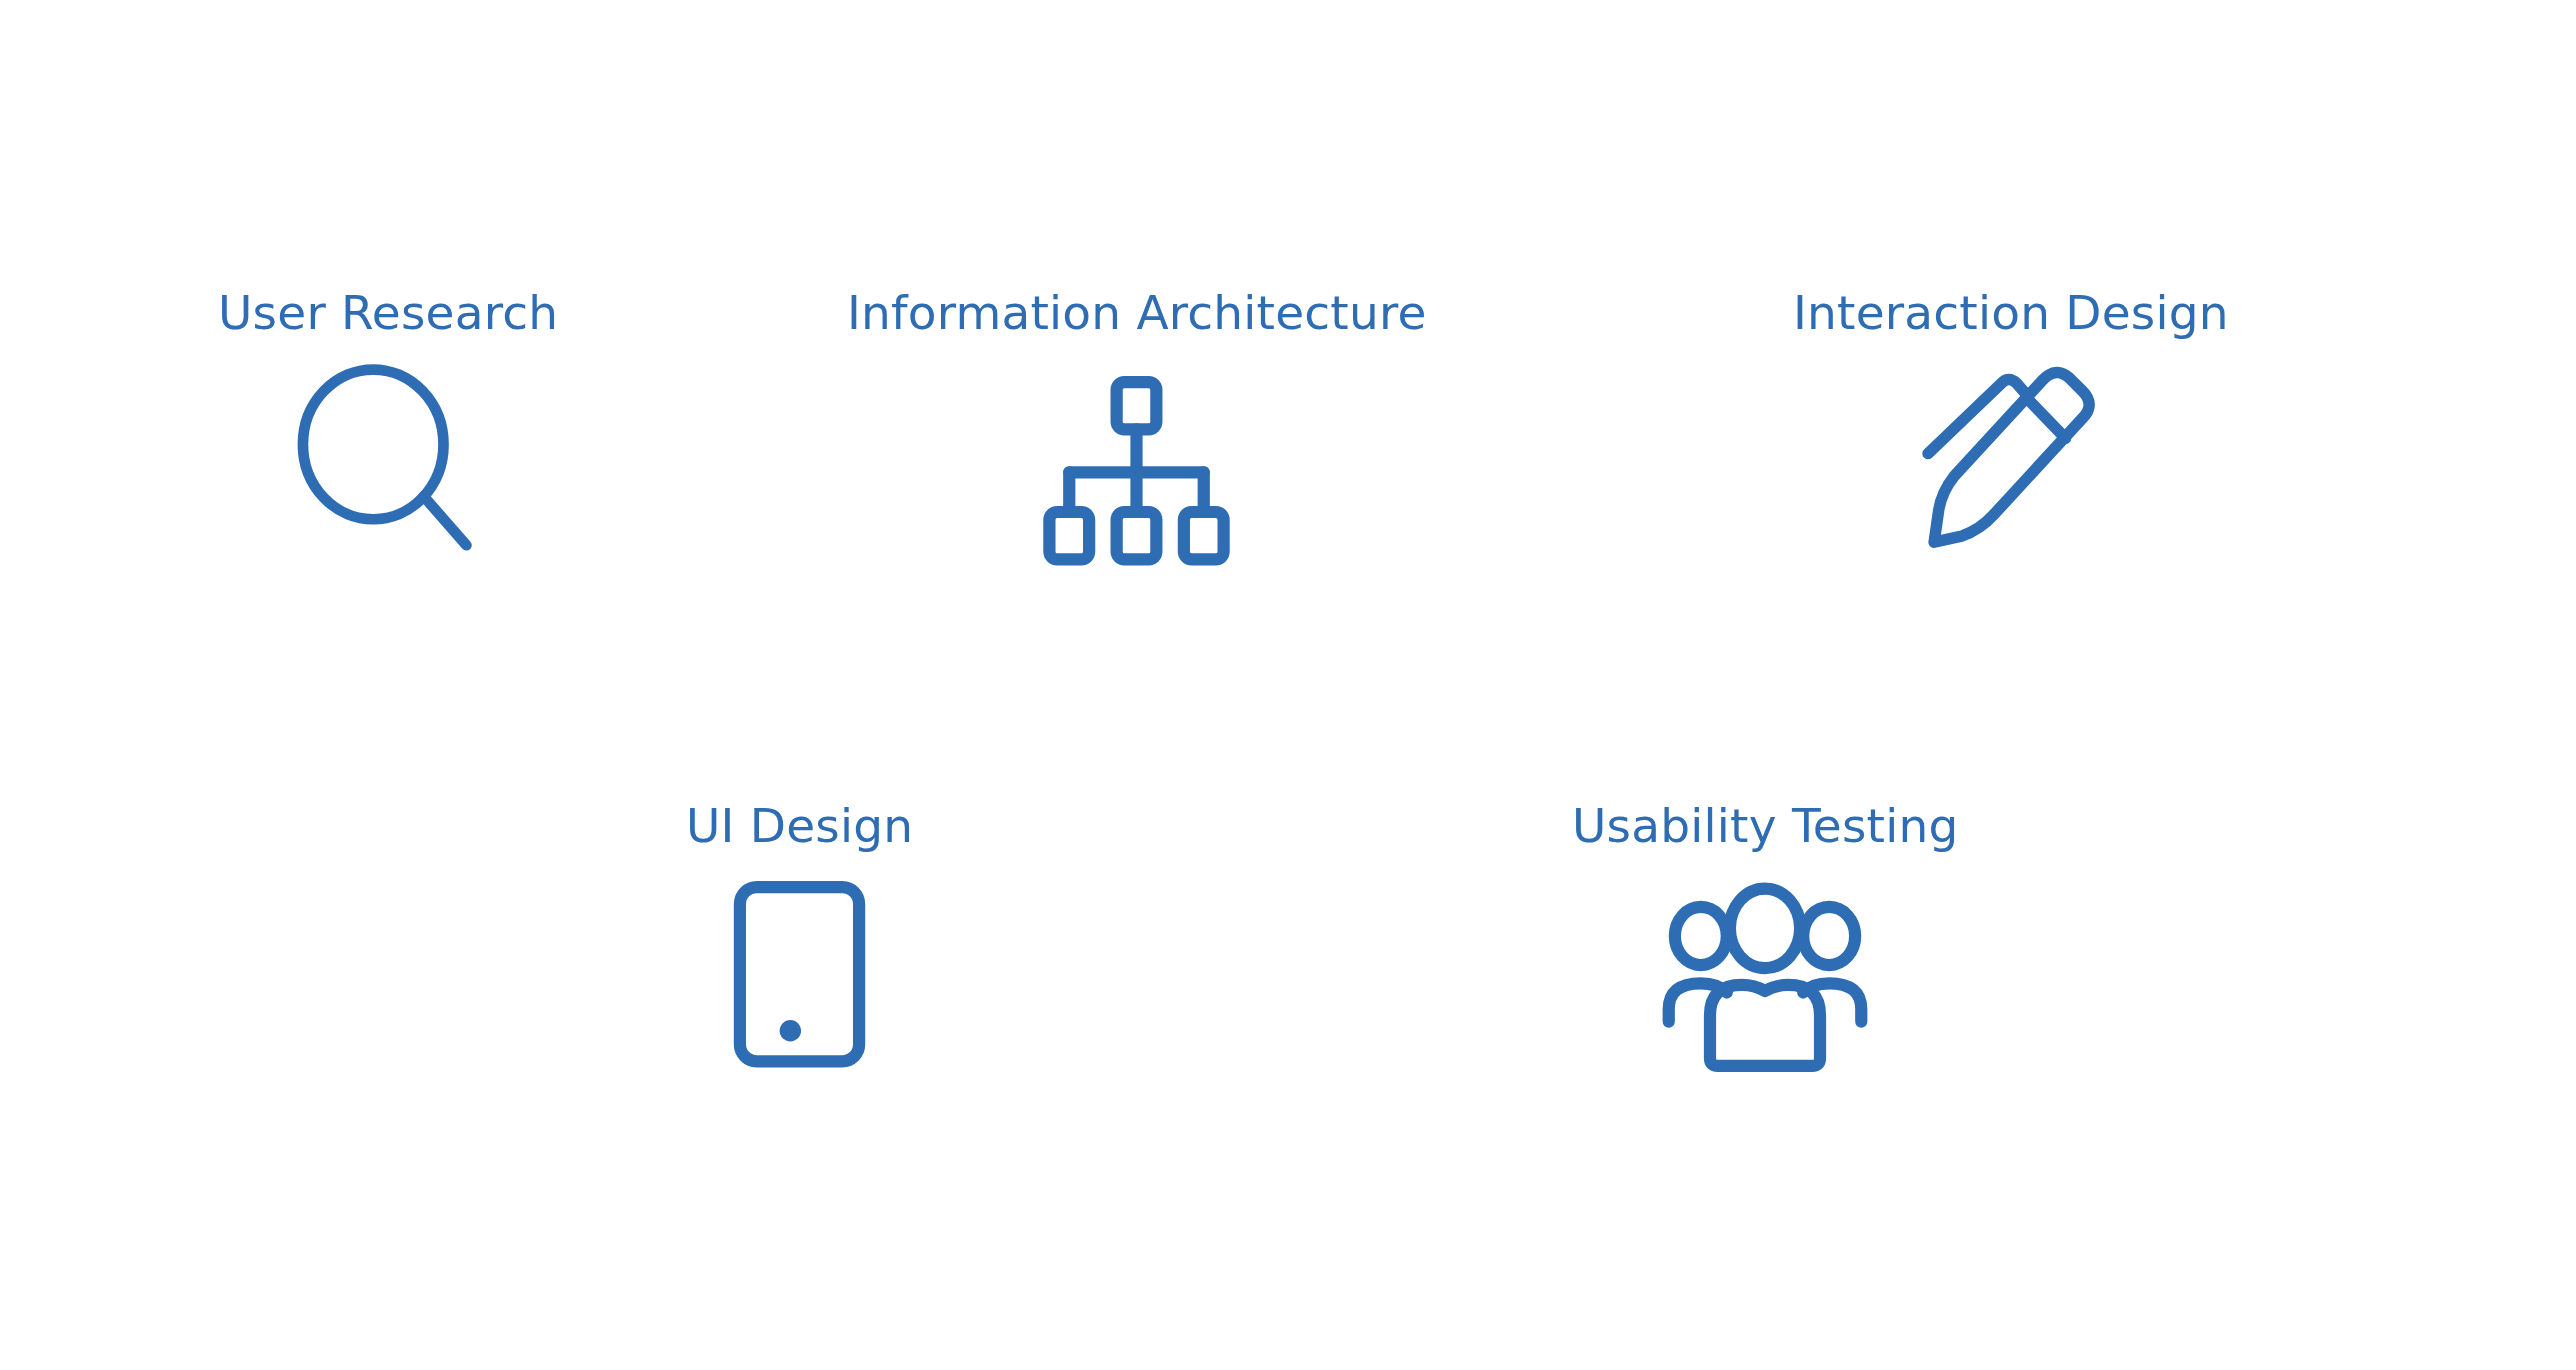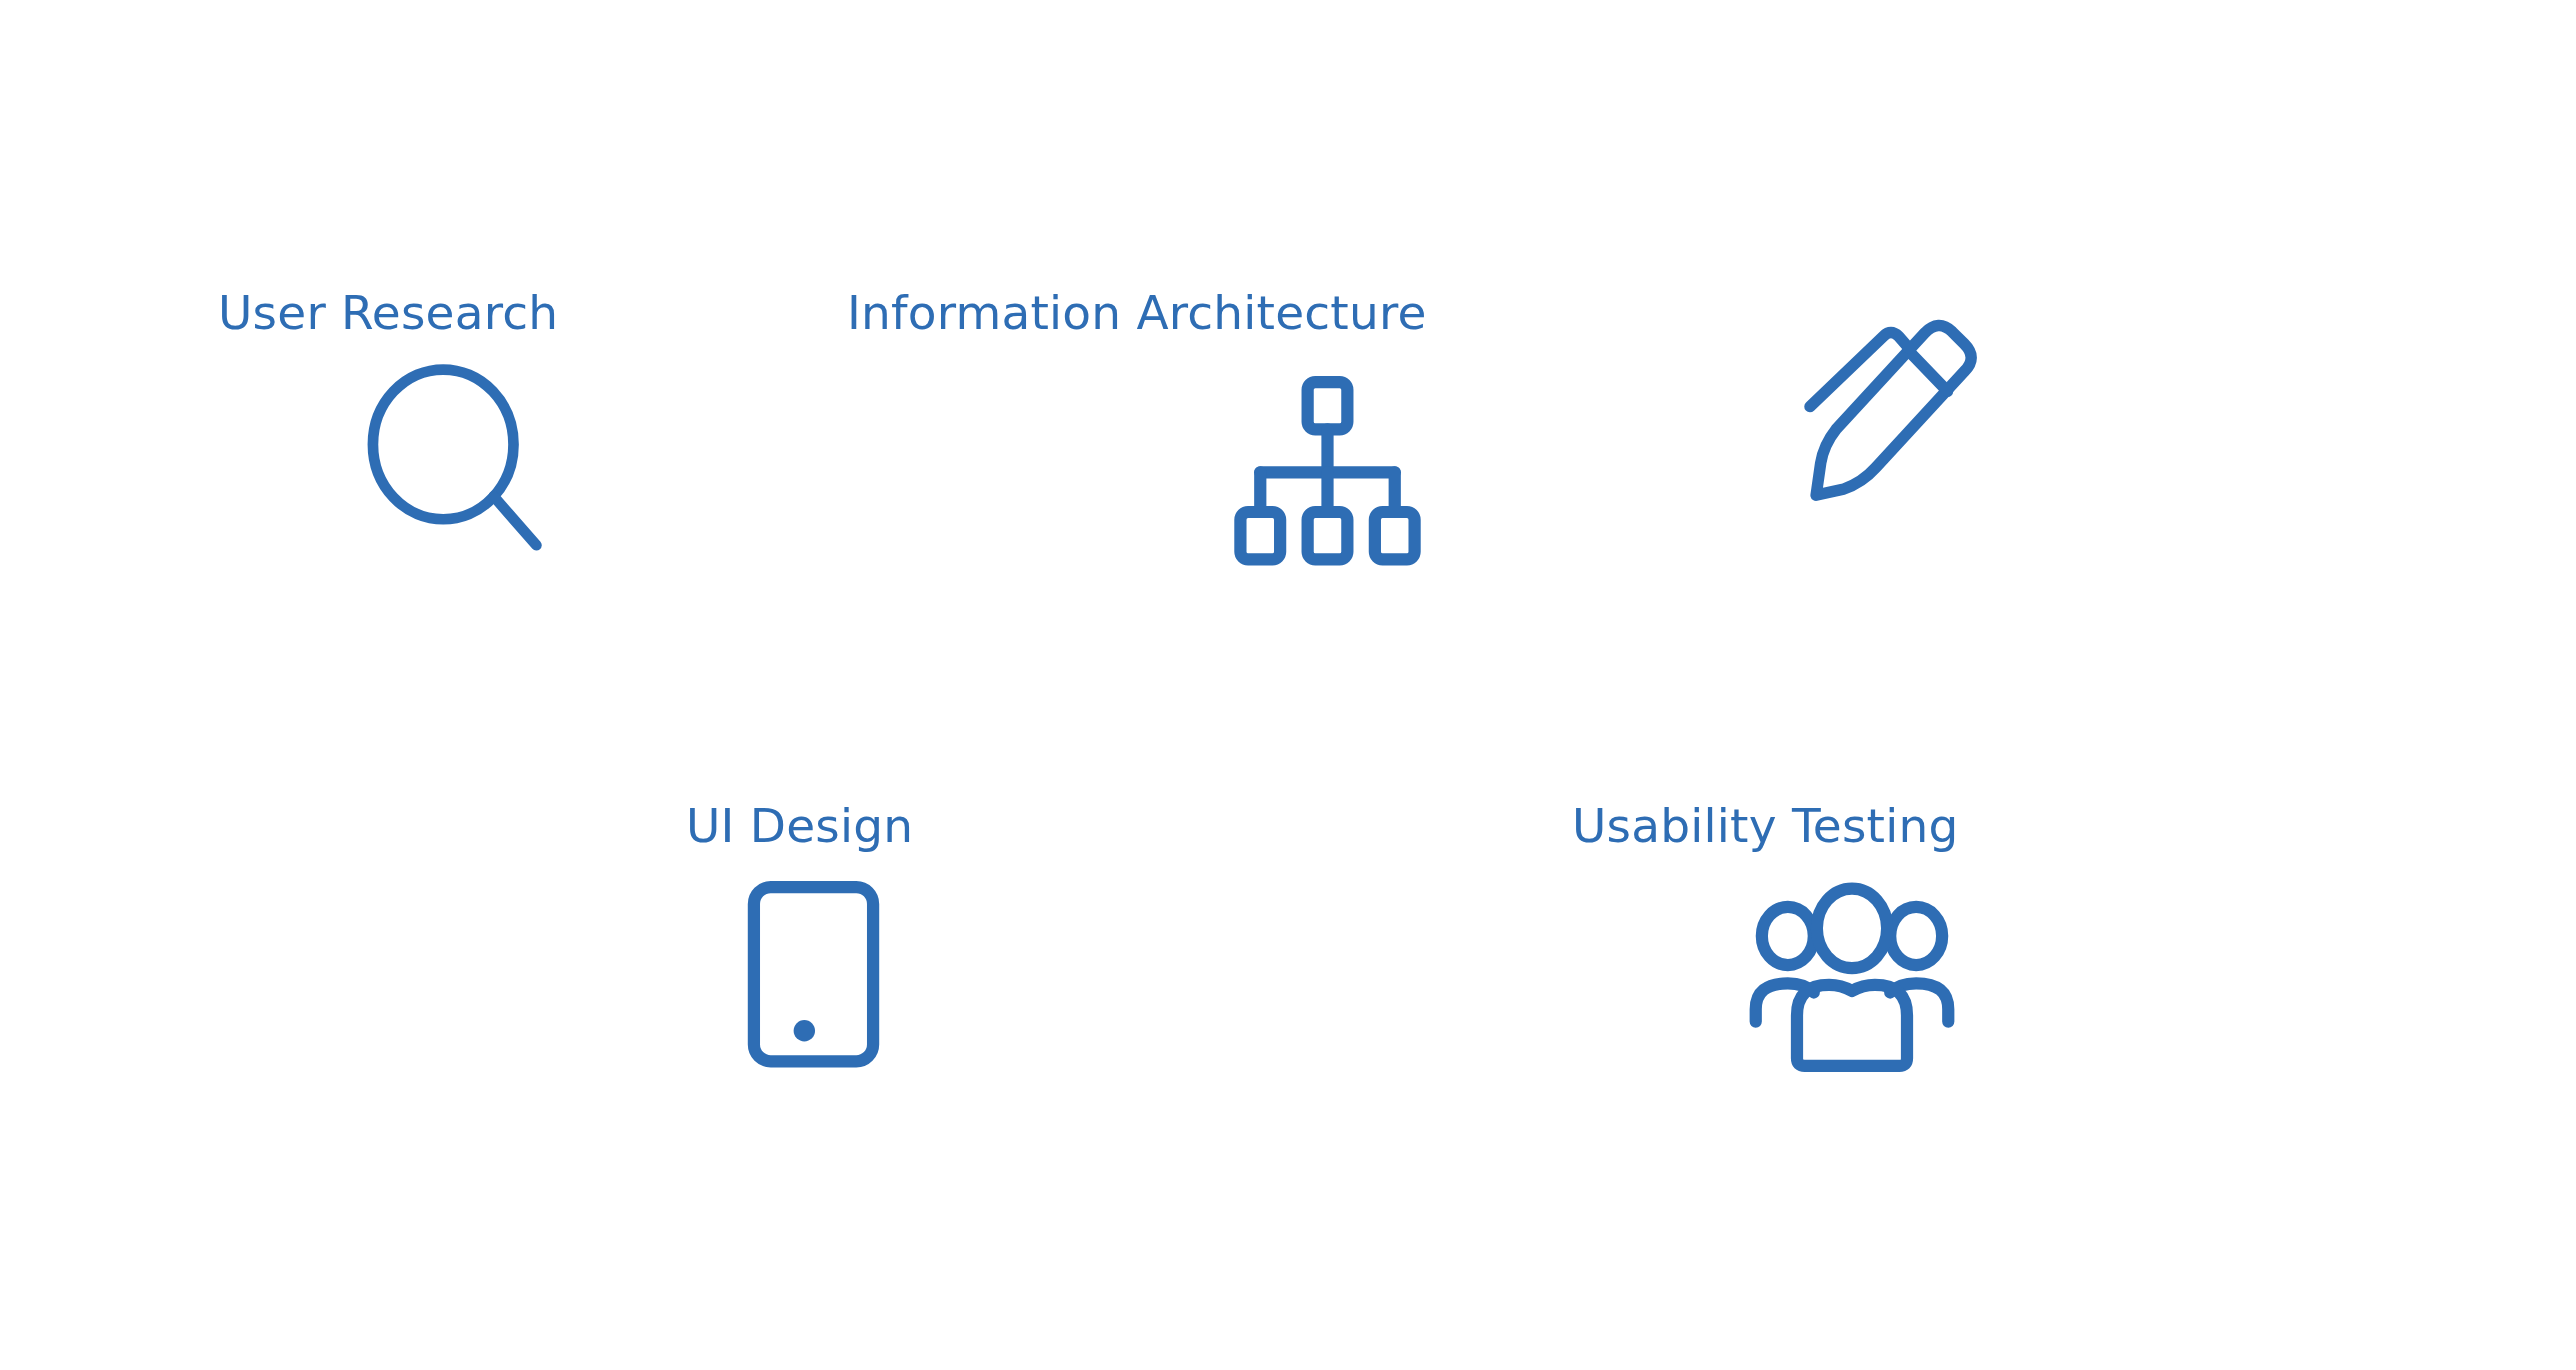--- a/index.html
+++ b/index.html
@@ -17,21 +17,21 @@
   .board {
     position: relative;
     width: 2576px;
     height: 1371px;
     background: #ffffff;
   }
   .cell {
     position: absolute;
     display: flex;
     flex-direction: column;
-    align-items: flex-end;
+    align-items: center;
   }
   .cell-label {
     color: #2E6DB4;
     font-size: 47px;
     line-height: 1.0;
     font-weight: 400;
     white-space: nowrap;
     letter-spacing: 0.2px;
   }
   .cell-icon {
@@ -77,20 +77,21 @@
         <line x1="130" y1="126" x2="130" y2="178"></line>
         <line x1="218" y1="126" x2="218" y2="178"></line>
         <rect x="16" y="178" width="52" height="62" rx="10"></rect>
         <rect x="104" y="178" width="52" height="62" rx="10"></rect>
         <rect x="192" y="178" width="52" height="62" rx="10"></rect>
       </svg>
     </div>
   </div>
 
   <div class="cell" id="cell-interaction-design">
+    <div class="cell-label">Interaction Design</div>
     <div class="cell-icon">
       <svg width="199" height="191" viewBox="0 0 260 250" fill="none" stroke="#2E6DB4" stroke-width="15" stroke-linecap="round" stroke-linejoin="round">
 
         <path d="M30 228 L36 186 Q40 162 56 142 L172 16 Q190 -3 208 14 L224 30 Q242 48 224 66 L108 192 Q90 212 66 220 Z"></path>
 
         <path d="M150 38 L202 92"></path>
 
         <path d="M22 112 L118 20 Q128 10 138 20 L152 36"></path>
       </svg>
     </div>

